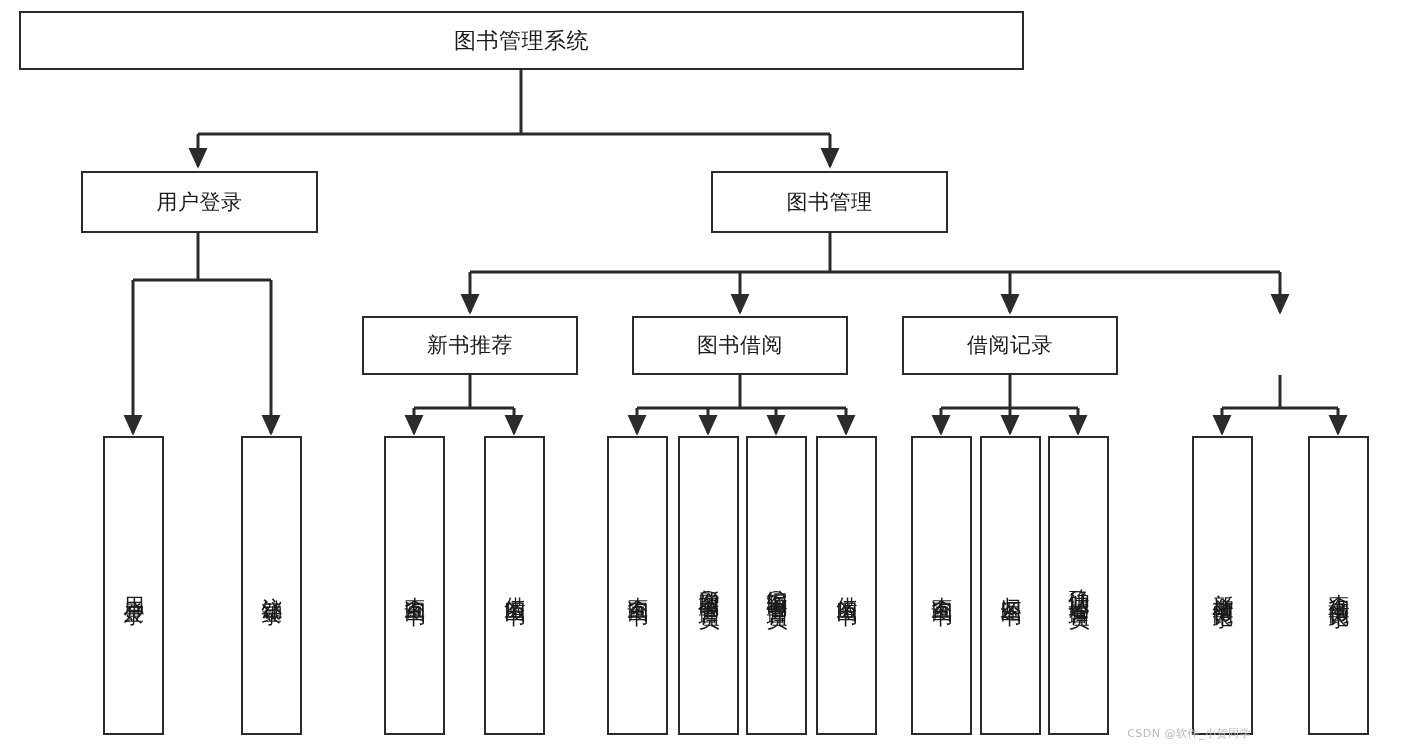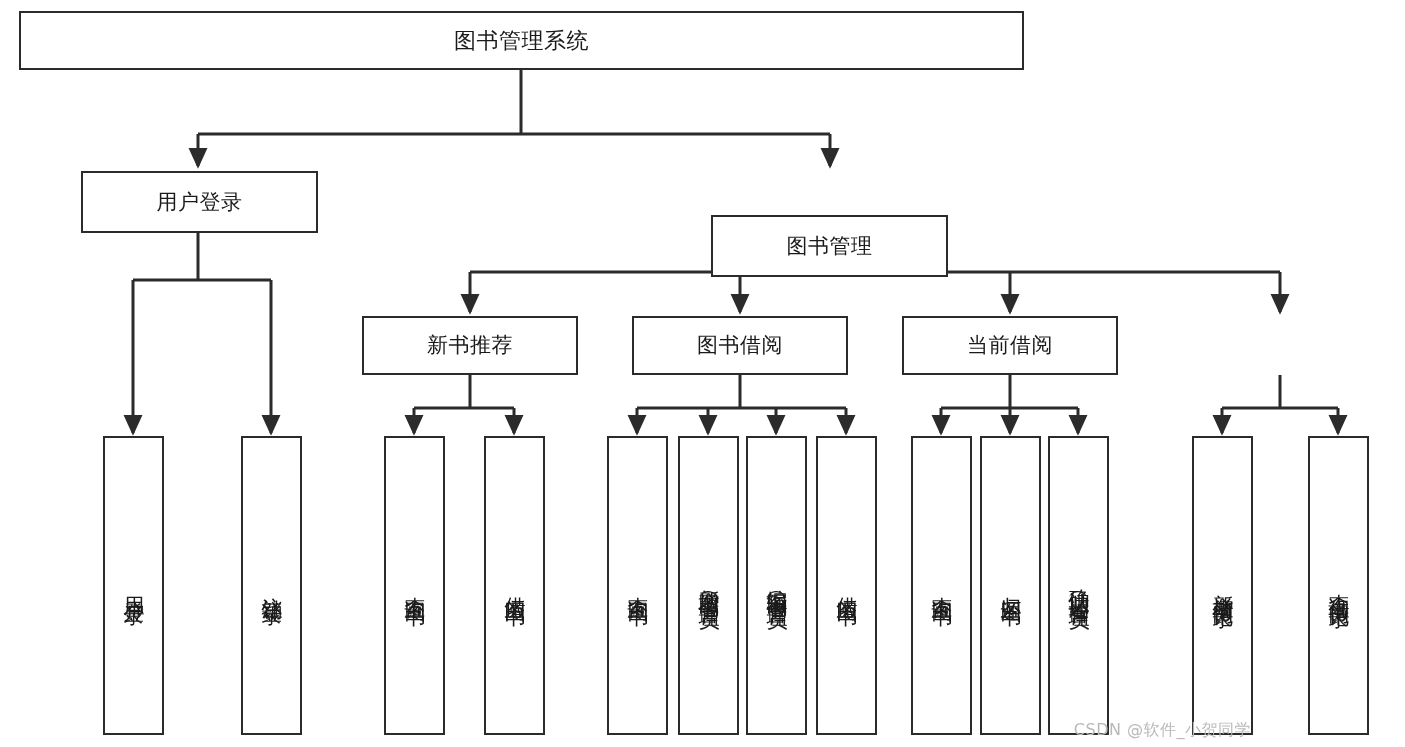--- a/index.html
+++ b/index.html
@@ -61,21 +61,21 @@
     text-orientation: upright;
     font-size: 21px;
     letter-spacing: 3px;
     line-height: 1;
     white-space: nowrap;
   }
   .watermark {
     position: absolute;
     right: 8px;
     bottom: 6px;
-    font-size: 16px;
+    font-size: 11px;
     color: #b9b9b9;
     letter-spacing: 0.5px;
     z-index: 5;
     white-space: nowrap;
     font-family: "DejaVu Sans", "Liberation Sans", sans-serif;
   }
 </style>
 </head>
 <body>
 
@@ -132,32 +132,32 @@
     </g>
   </svg>
 
   <div class="node h root" style="left:19px; top:11px; width:1005px; height:59px;">
     <span class="node-label">图书管理系统</span>
   </div>
 
   <div class="node h" style="left:81px; top:171px; width:237px; height:62px;">
     <span class="node-label">用户登录</span>
   </div>
-  <div class="node h" style="left:711px; top:171px; width:237px; height:62px;margin-top:44px;">
+  <div class="node h" style="left:711px; top:171px; width:237px; height:62px;">
     <span class="node-label">图书管理</span>
   </div>
 
   <div class="node h" style="left:632px; top:316px; width:216px; height:59px;">
     <span class="node-label">图书借阅</span>
   </div>
   <div class="node h" style="left:362px; top:316px; width:216px; height:59px;">
     <span class="node-label">新书推荐</span>
   </div>
   <div class="node h" style="left:902px; top:316px; width:216px; height:59px;">
-    <span class="node-label">当前借阅</span>
+    <span class="node-label">借阅记录</span>
   </div>
 
   <div class="node v" style="left:103px; top:436px; width:61px; height:299px;">
     <span class="node-label">用户登录</span>
   </div>
   <div class="node v" style="left:241px; top:436px; width:61px; height:299px;">
     <span class="node-label">注销登录</span>
   </div>
 
   <div class="node v" style="left:384px; top:436px; width:61px; height:299px;">

